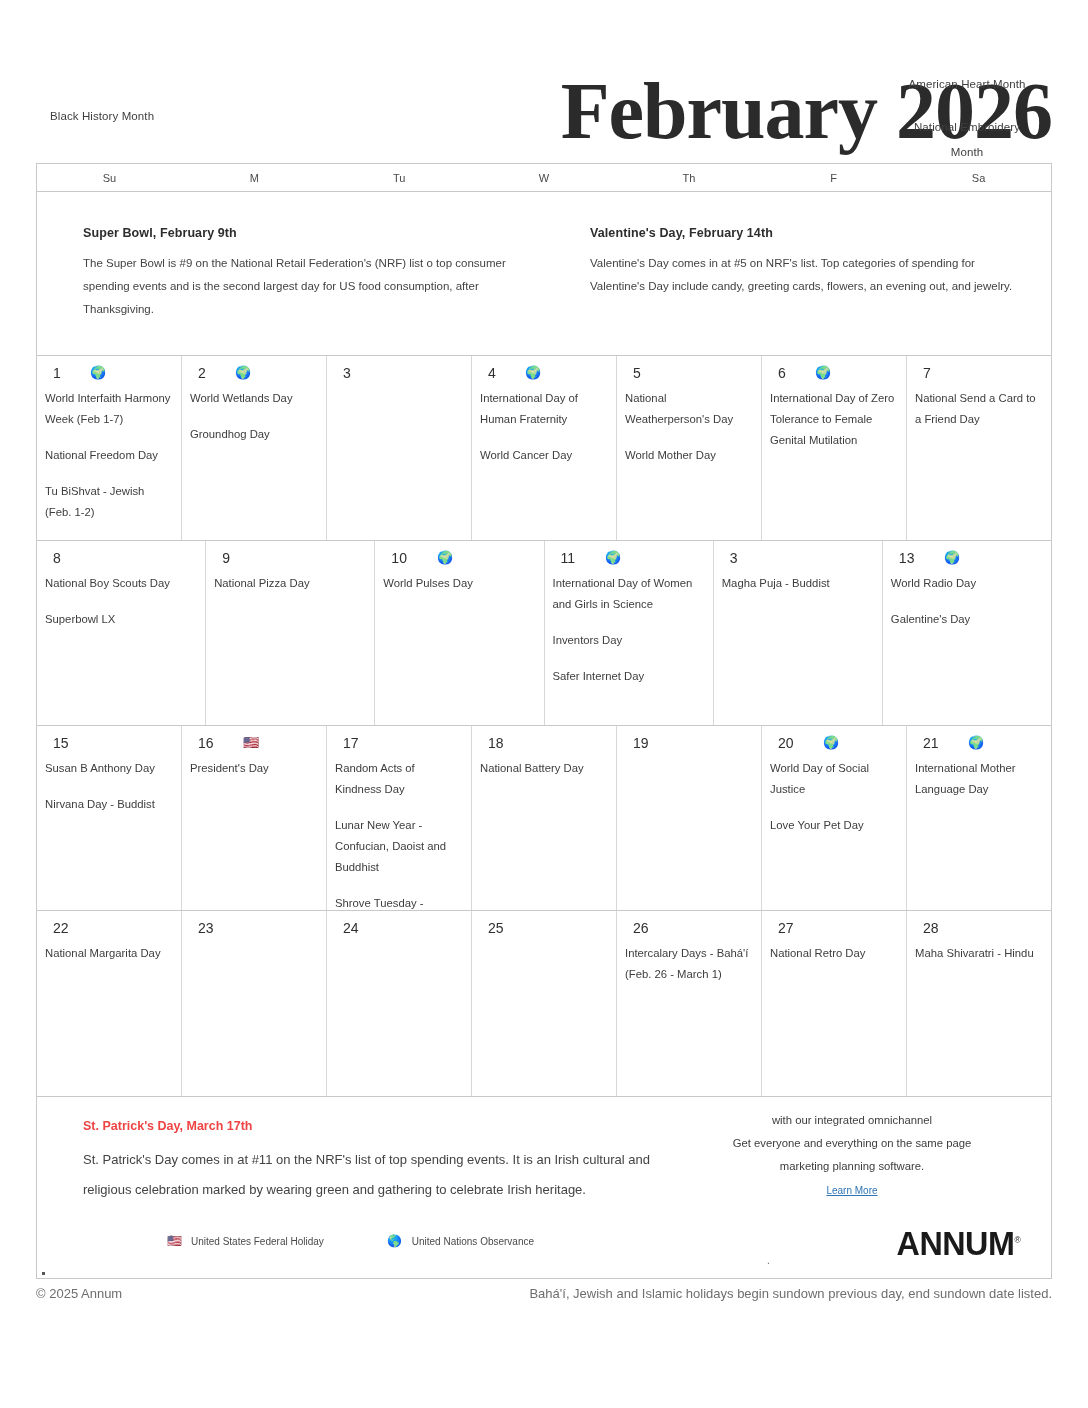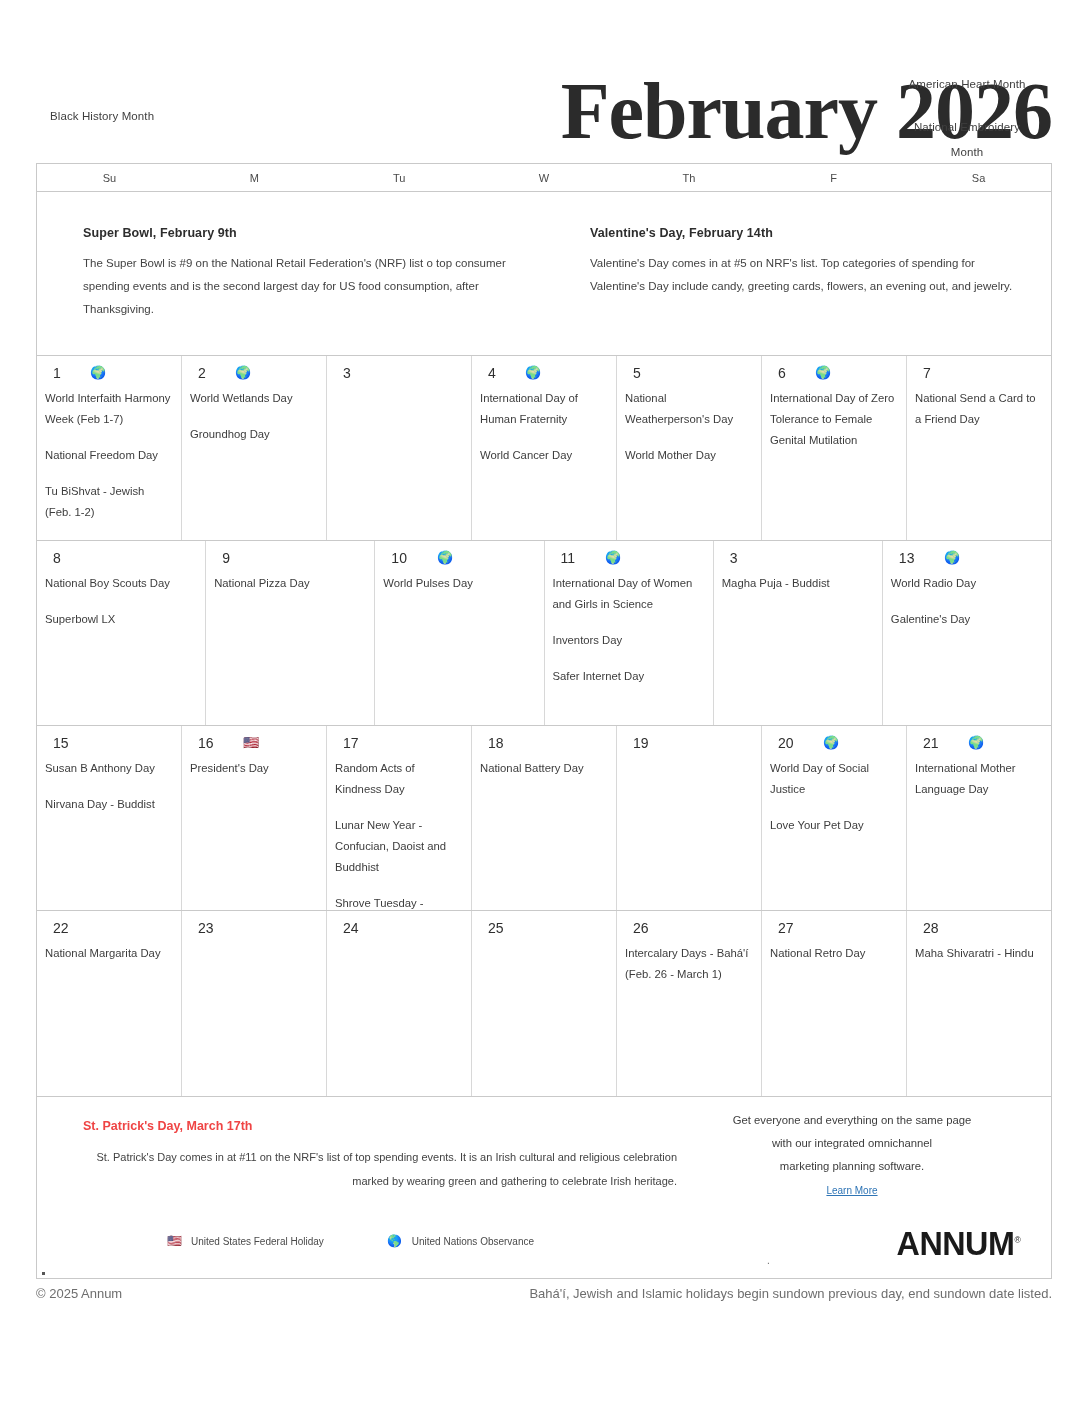--- a/index.html
+++ b/index.html
@@ -163,24 +163,23 @@
     width: 640px;
     padding: 22px 0 0 46px;
   }
   .footer-left h3 {
     font-size: 12.5px;
     font-weight: bold;
     color: #ef4444;
     margin-bottom: 12px;
   }
   .footer-left p {
-    font-size: 11px;
-    line-height: 24px;
+    font-size: 13px;
+    line-height: 30px;
     color: #434343;
-    text-align: right;
   }
   .footer-right {
     flex: 1;
     padding: 12px 34px 0 10px;
     text-align: center;
   }
   .footer-right p {
     font-size: 11.3px;
     line-height: 23px;
     color: #3d3d3d;
@@ -532,22 +531,22 @@
 
   </div>
 
   <div class="footer-wrap">
     <div class="micro-dot"></div>
     <div class="footer-left">
       <h3>St. Patrick's Day, March 17th</h3>
       <p>St. Patrick's Day comes in at #11 on the NRF's list of top spending events. It is an Irish cultural and religious celebration marked by wearing green and gathering to celebrate Irish heritage.</p>
     </div>
     <div class="footer-right">
+      <p>with our integrated omnichannel</p>
       <p>Get everyone and everything on the same page</p>
-      <p>with our integrated omnichannel</p>
       <p>marketing planning software.</p>
       <a class="learn-more" href="#">Learn More</a>
     </div>
 
     <div class="legend">
       <div class="legend-item">
         <span class="ic">🇺🇸</span>
         <span>United States Federal Holiday</span>
       </div>
       <div class="legend-item">

